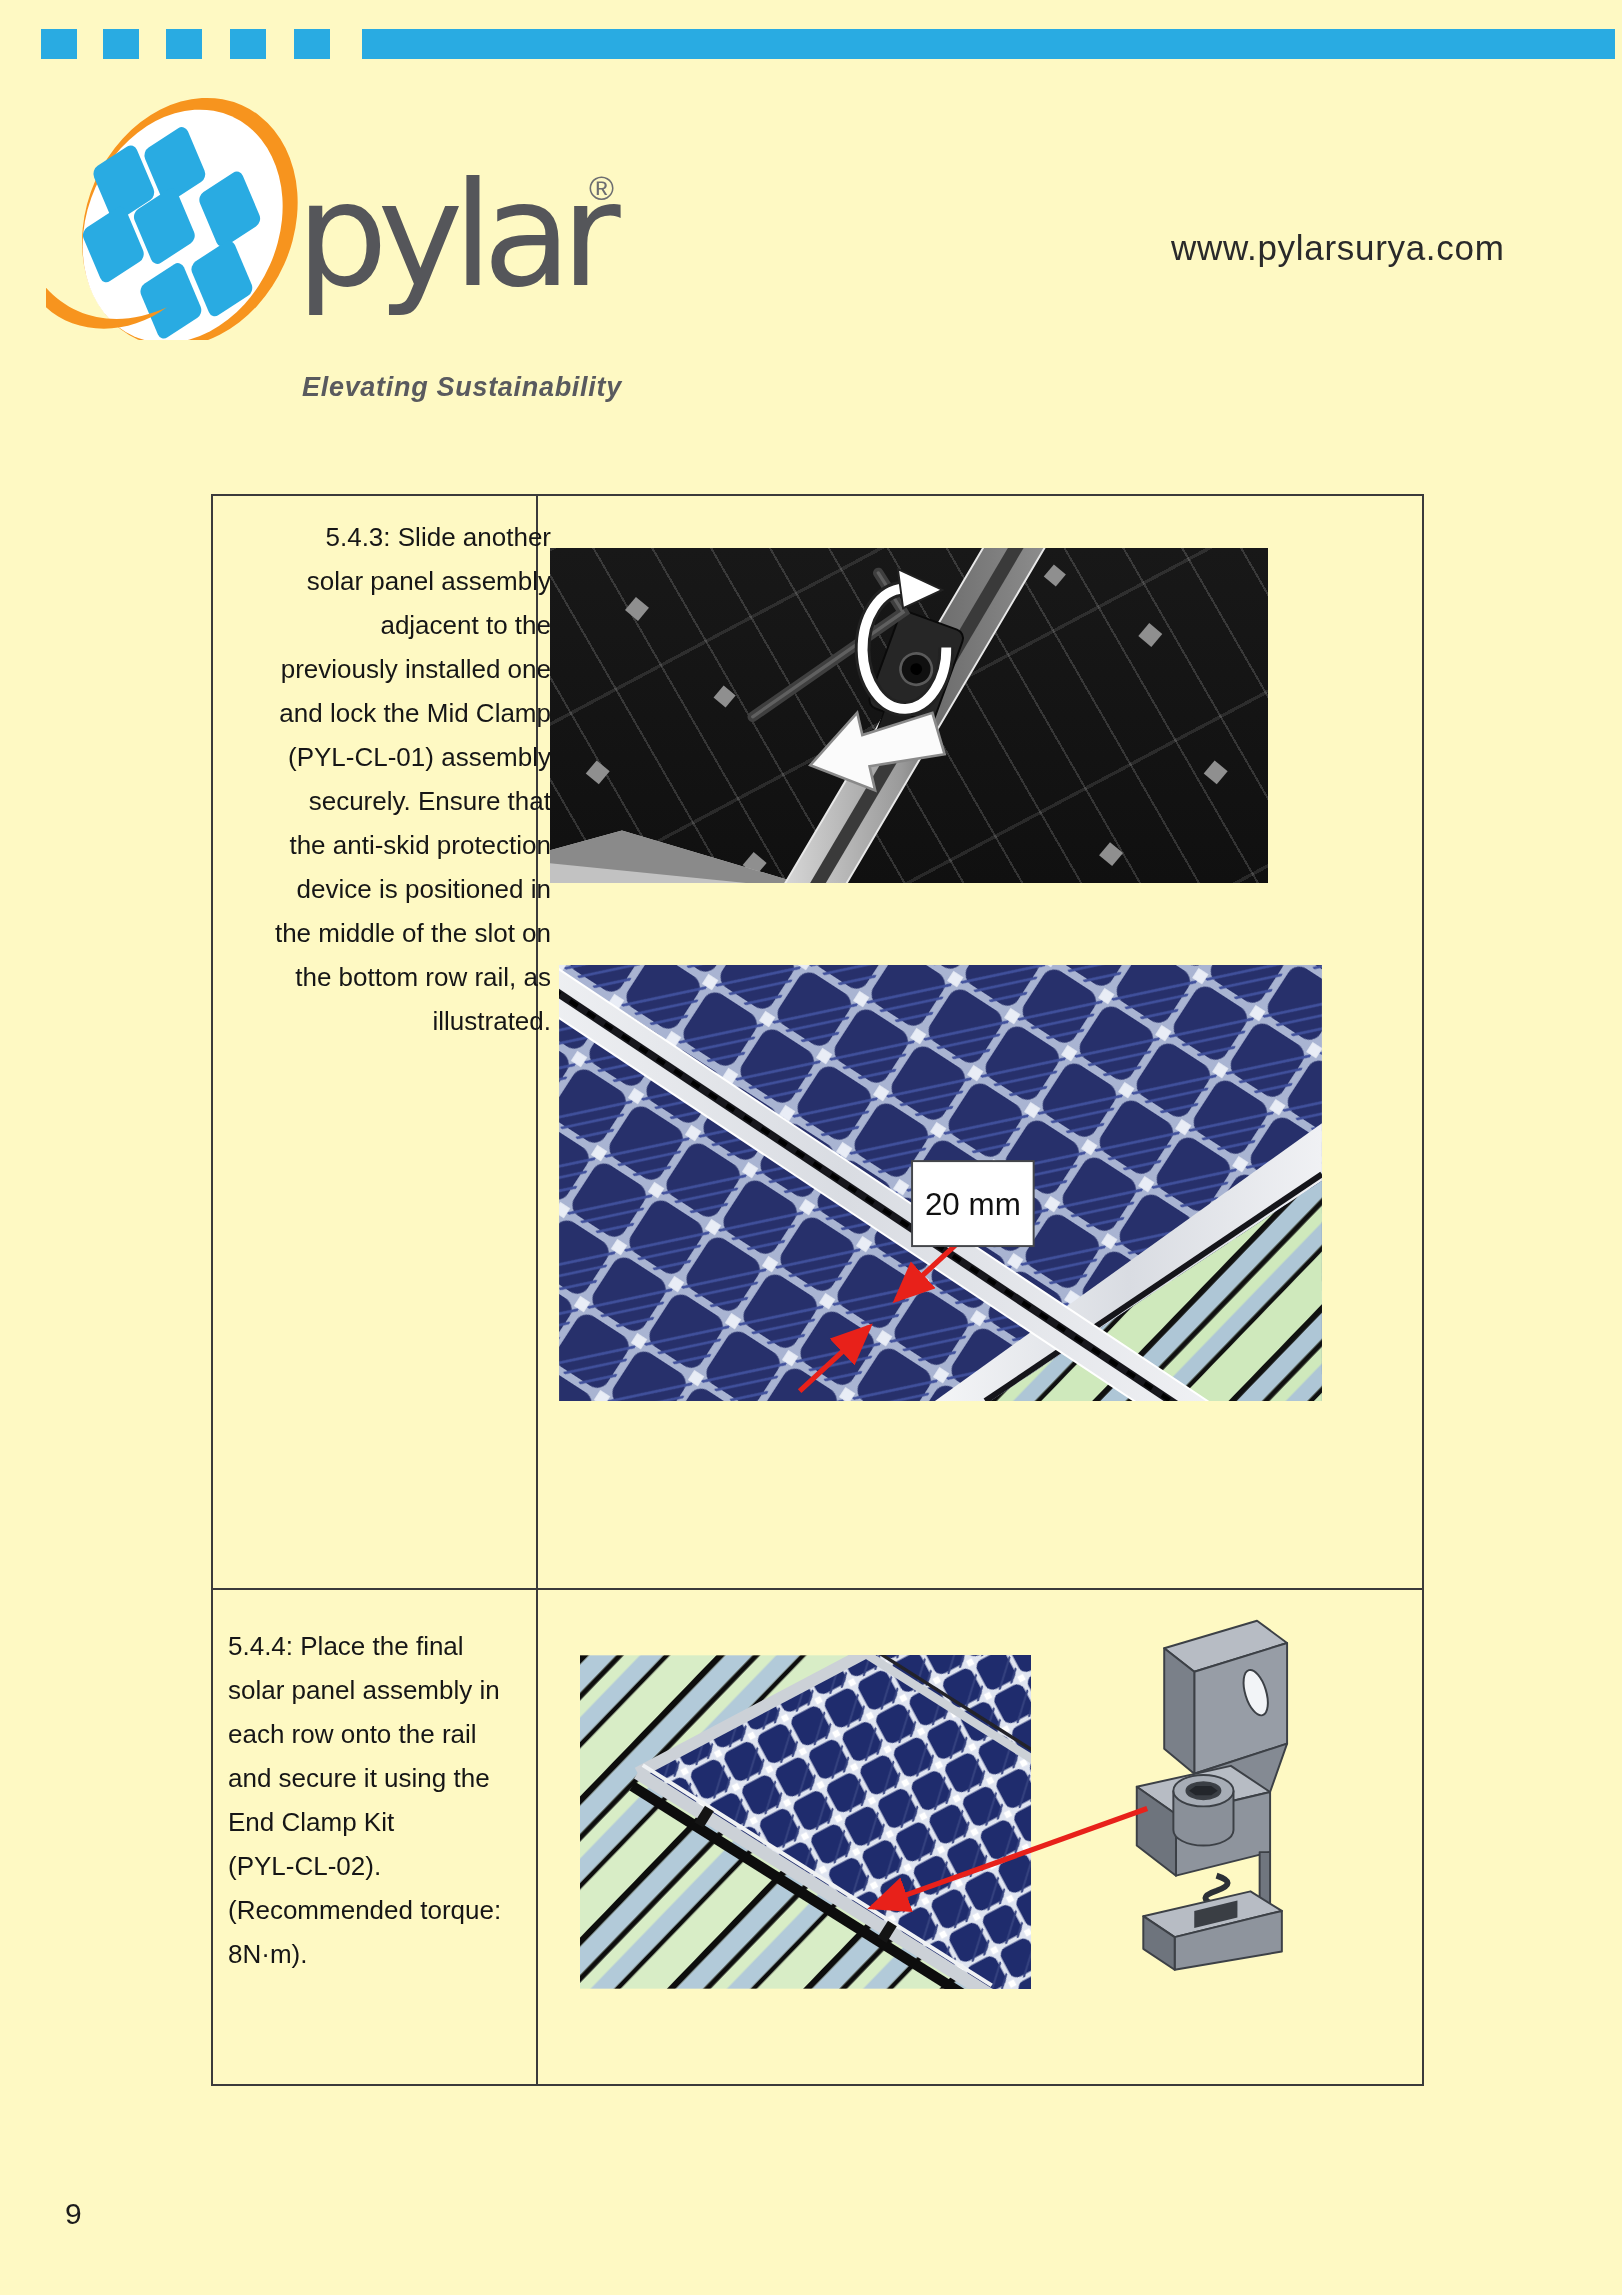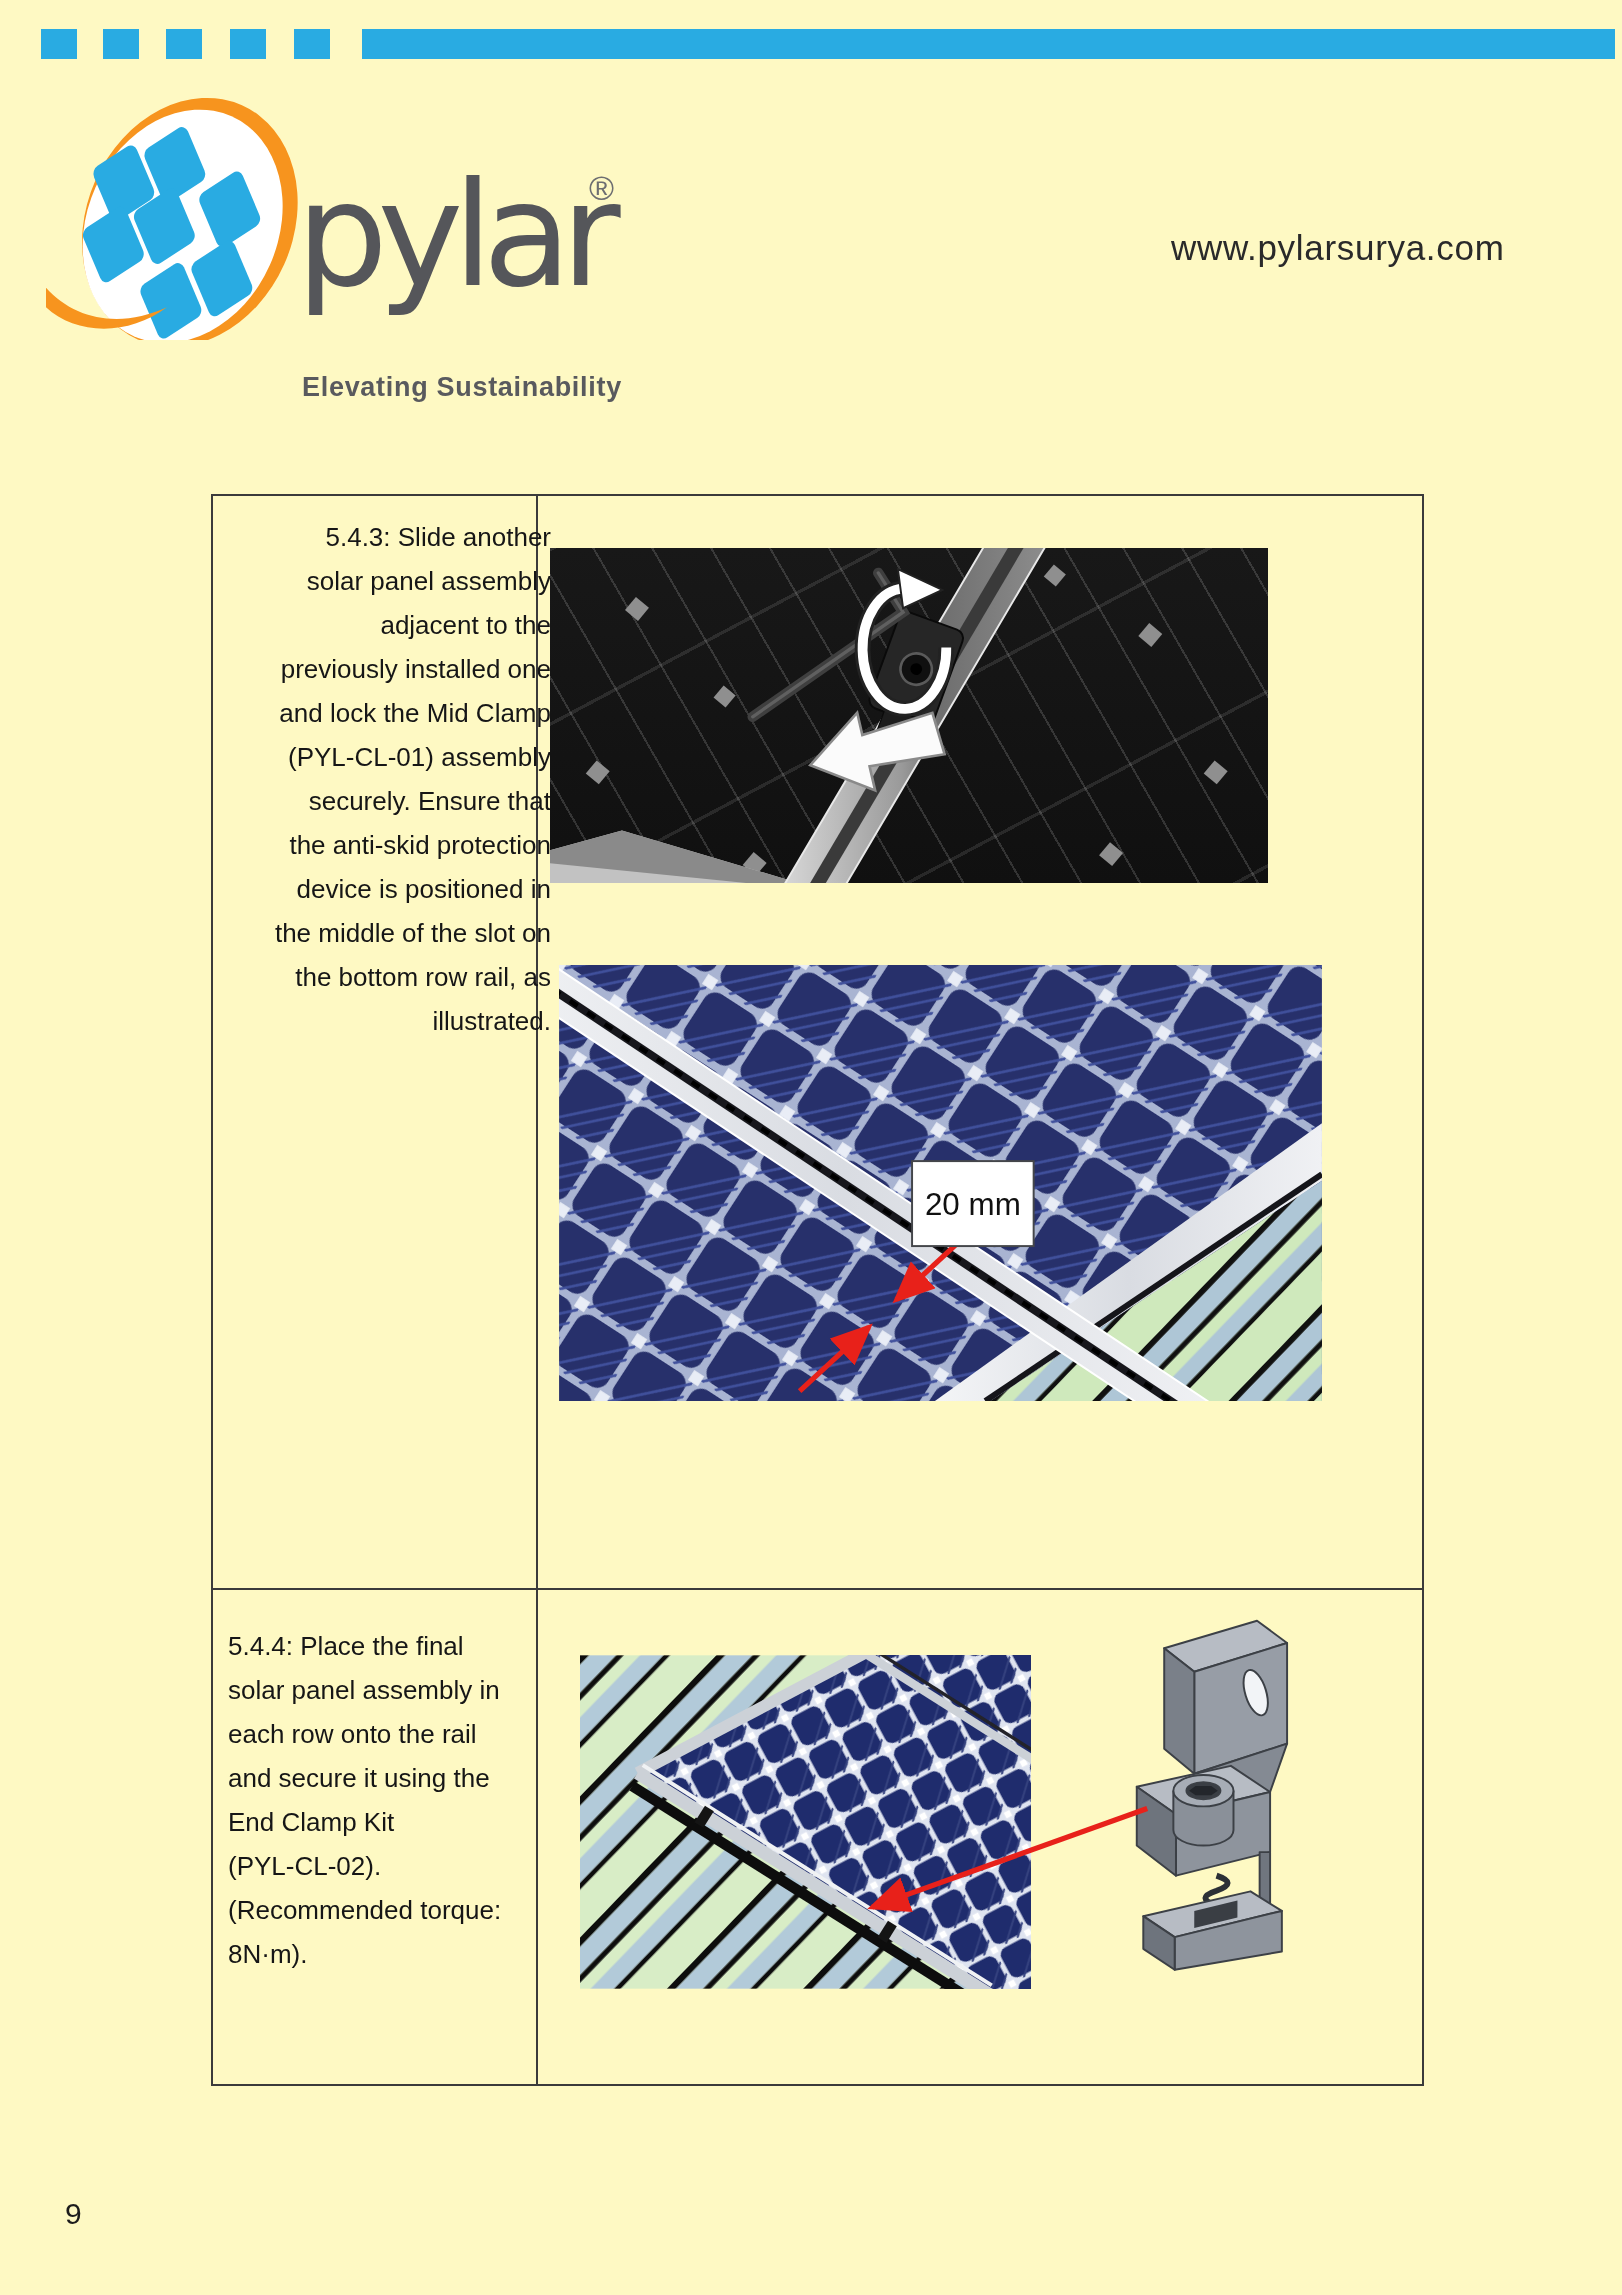--- a/index.html
+++ b/index.html
@@ -8,21 +8,21 @@
 
   
   .sq{position:absolute;top:29px;width:36px;height:30px;background:#29ABE2;}
   .topbar{position:absolute;top:29px;left:362px;width:1253px;height:30px;background:#29ABE2;}
 
   
   .logo-icon{position:absolute;left:36px;top:85px;}
   .brand{position:absolute;left:296px;top:162px;font-size:145px;line-height:1;
          font-family:"DejaVu Sans", sans-serif;font-weight:400;letter-spacing:-10.5px;color:#55565a;}
   .regmark{position:absolute;left:589px;top:169px;font-size:34px;color:#6d6e71;}
-  .tagline{position:absolute;left:302px;top:372px;font-size:27px;font-weight:700;
+  .tagline{position:absolute;left:302px;top:372px;font-size:27px;font-style:italic;font-weight:700;
            letter-spacing:0.7px;color:#595a5e;}
   .website{position:absolute;left:1171px;top:228px;width:353px;
            font-size:35px;letter-spacing:0.7px;color:#2a2a2a;}
 
   
   .itable{position:absolute;left:211px;top:494px;width:1213px;height:1592px;
           border:2.6px solid #3b3b3b;box-sizing:border-box;}
   .vdiv{position:absolute;left:323px;top:0;width:2px;height:100%;background:#3b3b3b;}
   .hdiv{position:absolute;left:0;top:1092px;width:100%;height:2px;background:#3b3b3b;}
 

